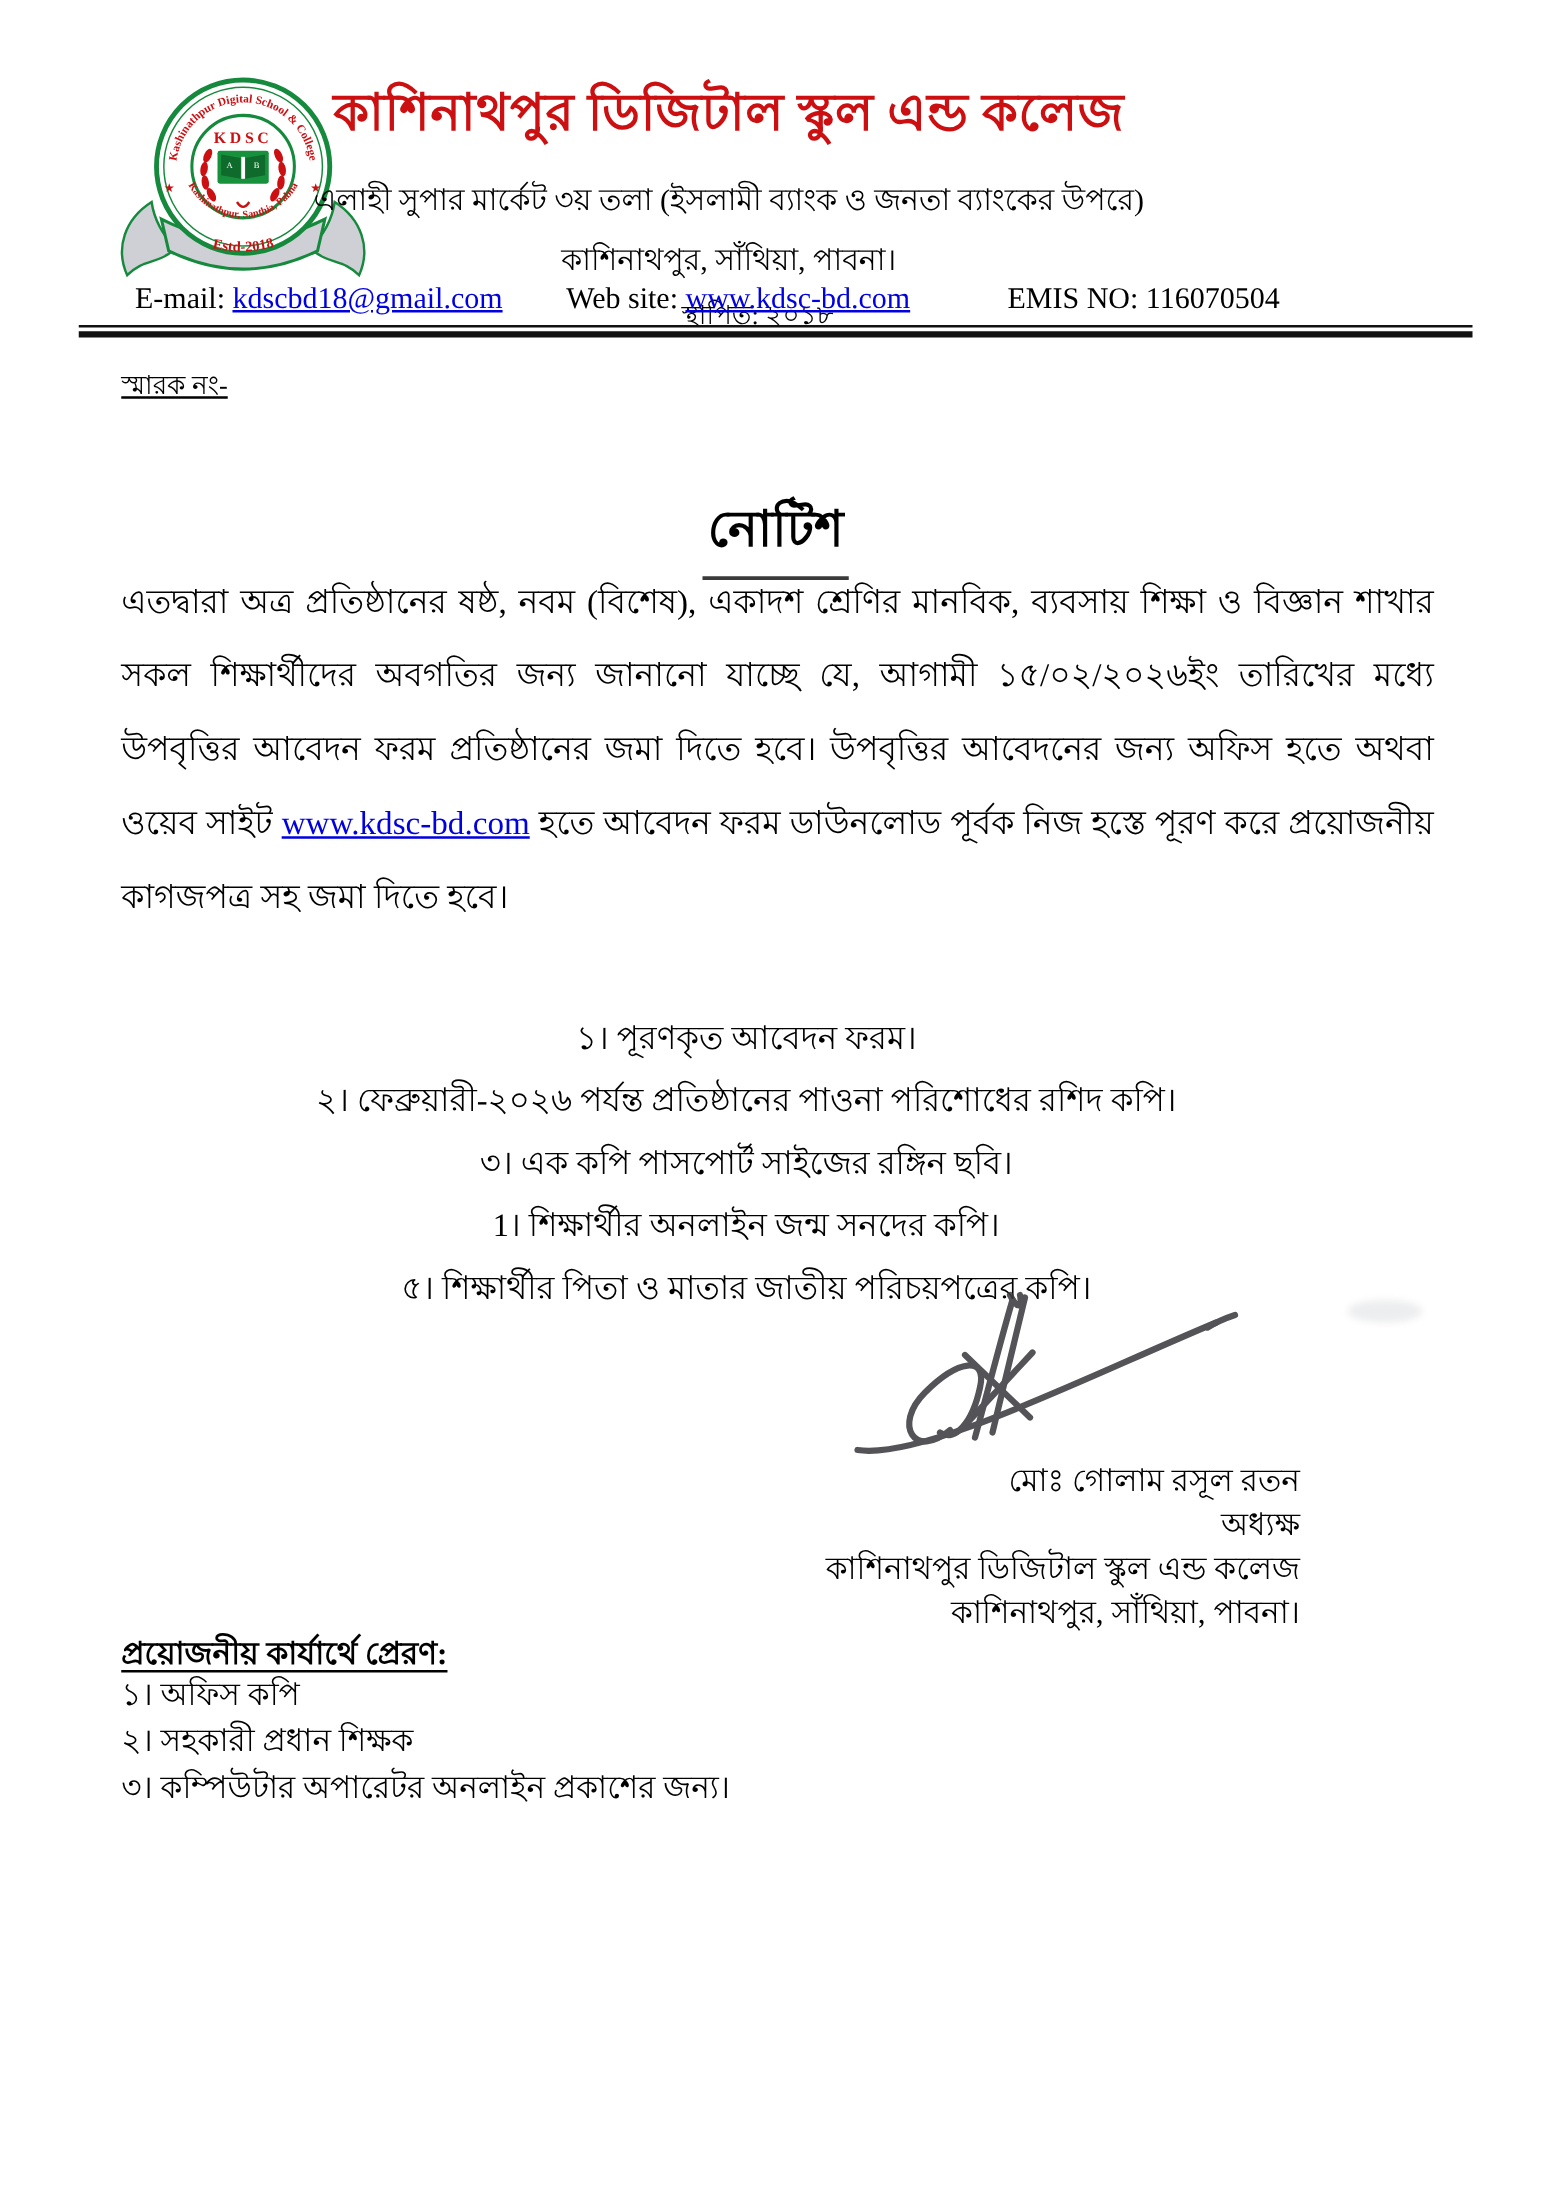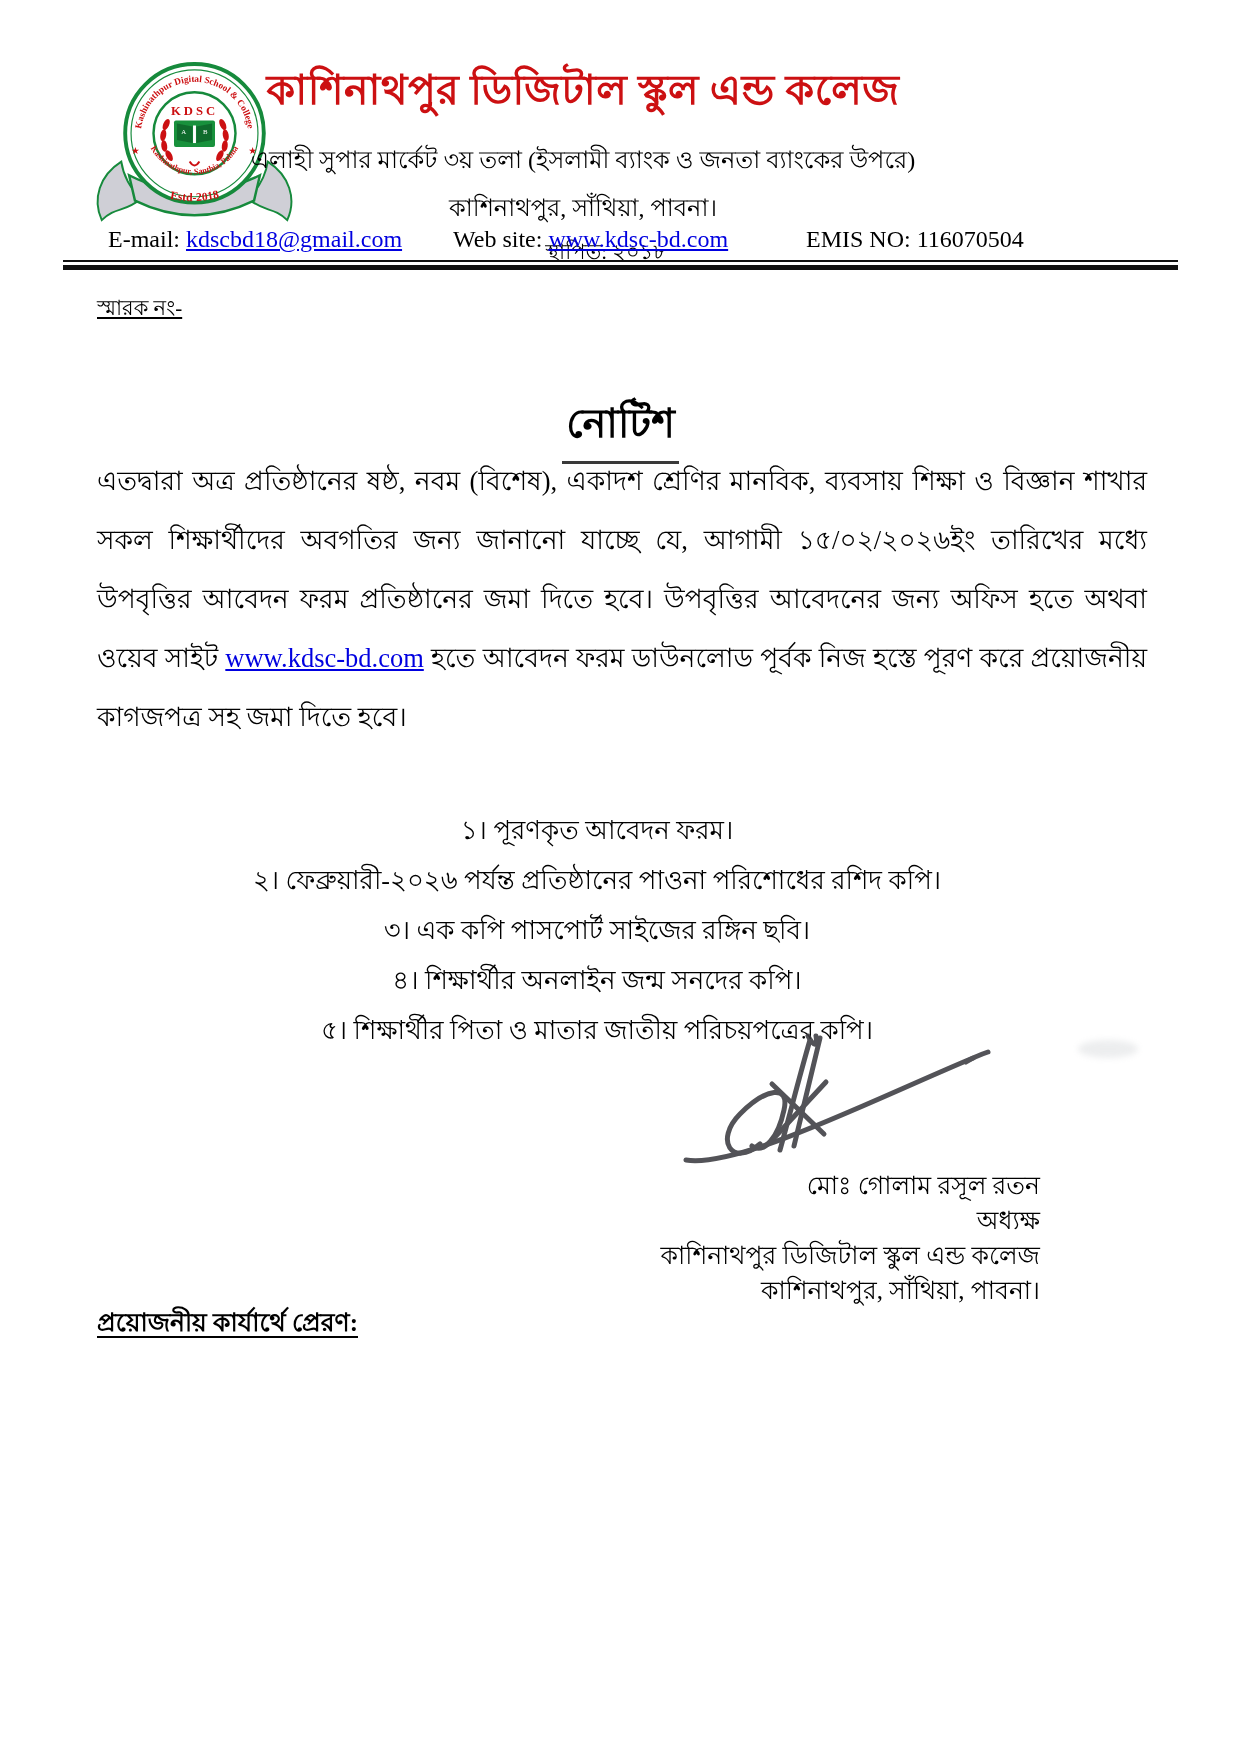--- a/index.html
+++ b/index.html
@@ -141,21 +141,21 @@
   <div class="notice-title-wrap">
     <span class="notice-title">নোটিশ</span>
   </div>
 
   <div class="body-para"><span>এতদ্বারা অত্র প্রতিষ্ঠানের ষষ্ঠ, নবম (বিশেষ), একাদশ শ্রেণির মানবিক, ব্যবসায় শিক্ষা ও বিজ্ঞান শাখার সকল শিক্ষার্থীদের অবগতির জন্য জানানো যাচ্ছে যে, আগামী ১৫/০২/২০২৬ইং তারিখের মধ্যে উপবৃত্তির আবেদন ফরম প্রতিষ্ঠানের জমা দিতে হবে। উপবৃত্তির আবেদনের জন্য অফিস হতে অথবা ওয়েব সাইট </span><a href="#">www.kdsc-bd.com</a><span> হতে আবেদন ফরম ডাউনলোড পূর্বক নিজ হস্তে পূরণ করে প্রয়োজনীয় কাগজপত্র সহ জমা দিতে হবে।</span></div>
 
   <div class="doc-list">
     <div class="list-item">১। পূরণকৃত আবেদন ফরম।</div>
     <div class="list-item">২। ফেব্রুয়ারী-২০২৬ পর্যন্ত প্রতিষ্ঠানের পাওনা পরিশোধের রশিদ কপি।</div>
     <div class="list-item">৩। এক কপি পাসপোর্ট সাইজের রঙ্গিন ছবি।</div>
-    <div class="list-item">৪। শিক্ষার্থীর অনলাইন জন্ম সনদের কপি।</div>
+    <div class="list-item">1। শিক্ষার্থীর অনলাইন জন্ম সনদের কপি।</div>
     <div class="list-item">৫। শিক্ষার্থীর পিতা ও মাতার জাতীয় পরিচয়পত্রের কপি।</div>
   </div>
 
   <svg class="sig-svg" viewBox="0 0 345 152">
     <g fill="none" stroke="#3c3c41" stroke-width="5" stroke-linecap="round" opacity="0.88">
       <path d="M18,138 C70,146 200,80 305,36"></path>
       <path d="M298,40 C306,35 314,32 320,30"></path>
       <path d="M92,122 C64,146 46,118 72,92 C98,66 122,62 116,88 C110,116 96,132 84,124"></path>
       <path d="M142,18 C132,52 122,92 112,128"></path>
       <path d="M152,16 C144,50 134,90 126,124"></path>
@@ -167,14 +167,19 @@
   <div class="sig-smudge"></div>
 
   <div class="sig-block">
     <div>মোঃ গোলাম রসূল রতন</div>
     <div>অধ্যক্ষ</div>
     <div>কাশিনাথপুর ডিজিটাল স্কুল এন্ড কলেজ</div>
     <div>কাশিনাথপুর, সাঁথিয়া, পাবনা।</div>
   </div>
 
   <div class="sec-heading dist-heading">প্রয়োজনীয় কার্যার্থে প্রেরণ:</div>
+  <div class="dist-list">
+    <div class="list-item">১। অফিস কপি</div>
+    <div class="list-item">২। সহকারী প্রধান শিক্ষক</div>
+    <div class="list-item">৩। কম্পিউটার অপারেটর অনলাইন প্রকাশের জন্য।</div>
+  </div>
 
 </div>
 
 </body></html>

